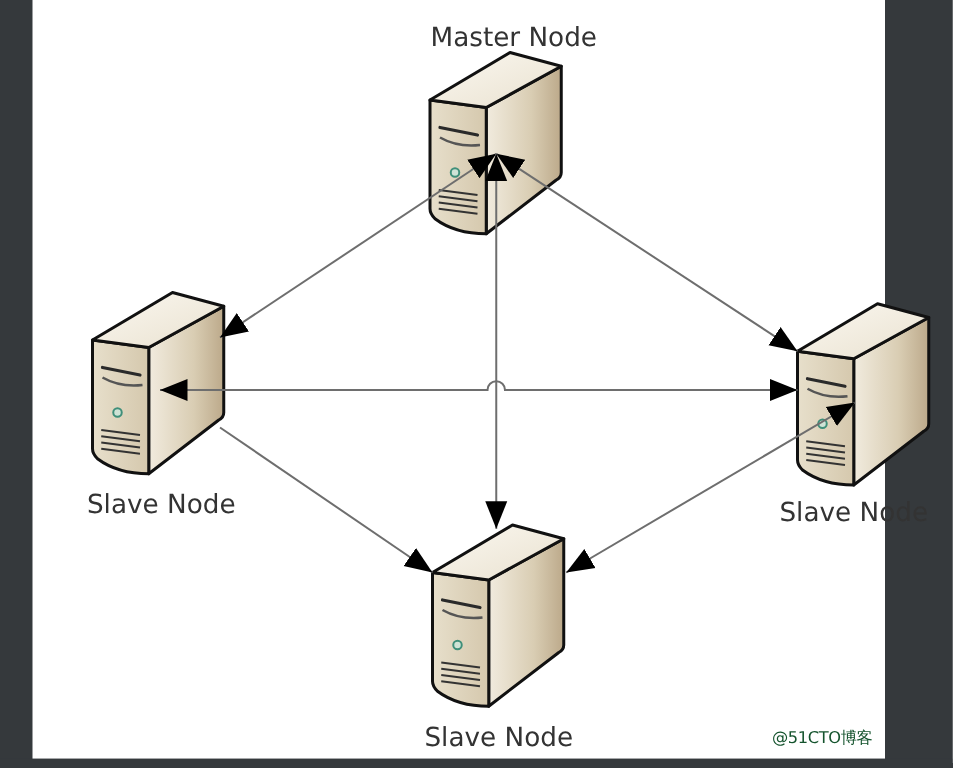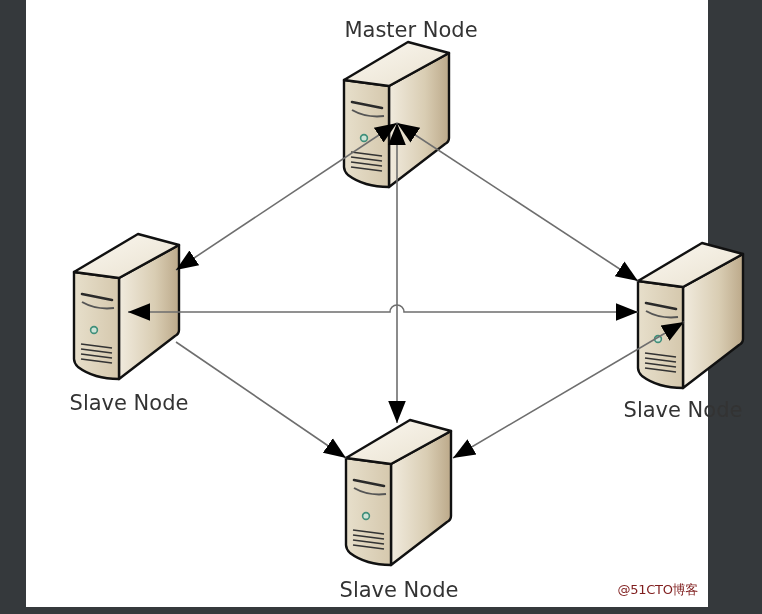--- a/index.html
+++ b/index.html
@@ -10,21 +10,21 @@
       margin-left: 24px;
     }
     #diagram { position: absolute; left: 0; top: 0; }
     .node-label {
       font-family: "DejaVu Sans", sans-serif;
       font-size: 21px; fill: #333333;
     }
     .watermark {
       position: absolute; right: 10px; bottom: 8px;
       font-family: "DejaVu Sans", sans-serif; font-size: 13px;
-      color: #7f1d1d; letter-spacing: -0.3px;
+      color: #14532d; letter-spacing: -0.3px;
     }
     #bottom-bar { position: absolute; left: 0; bottom: 0; width: 762px; height: 7px; background: #35393c; }
   </style>
 </head>
 <body>
 
 <div id="frame">
   <svg id="diagram" width="757" height="607" viewBox="0 0 757 607">
     <defs>
       <linearGradient id="gTop" x1="0" y1="0" x2="1" y2="1">

